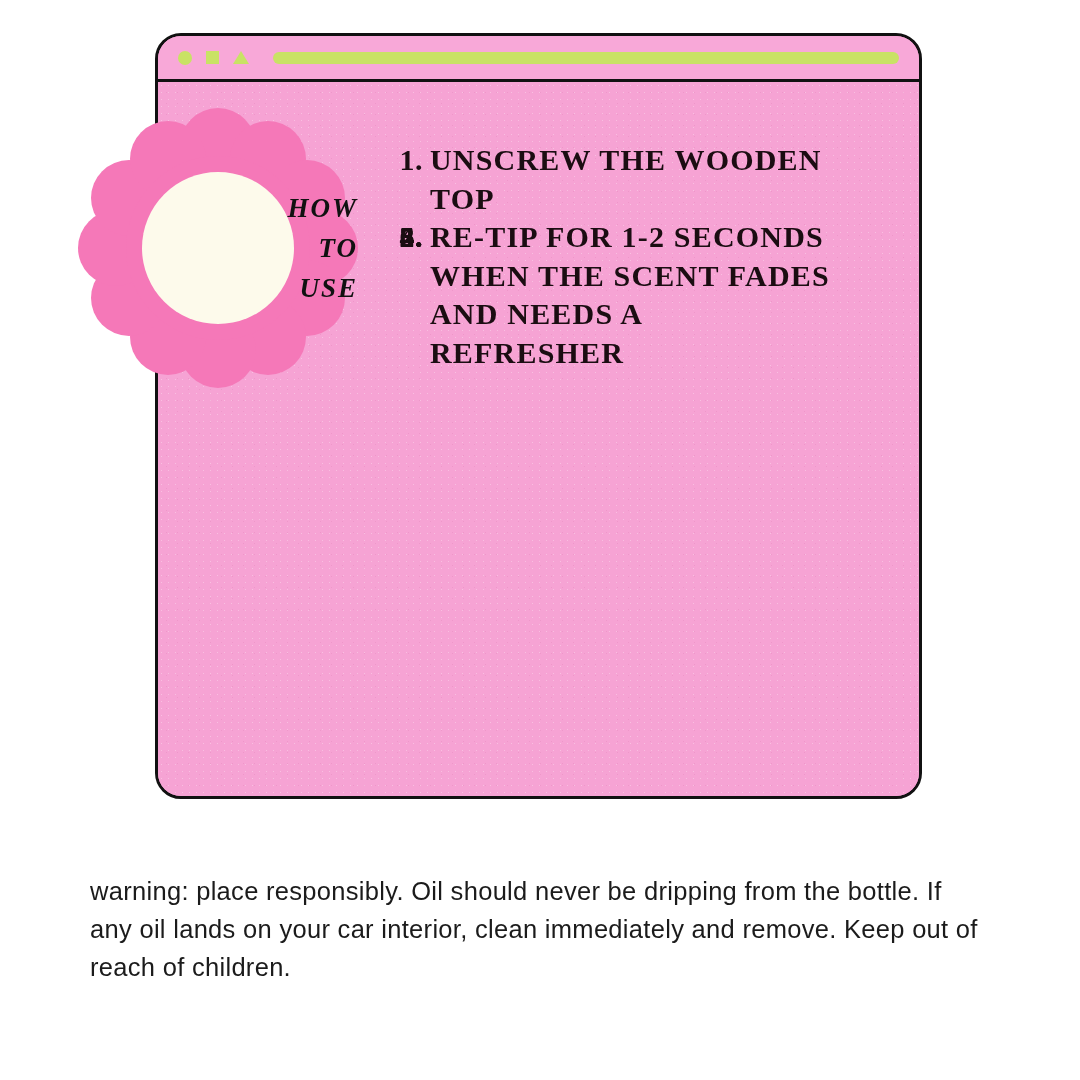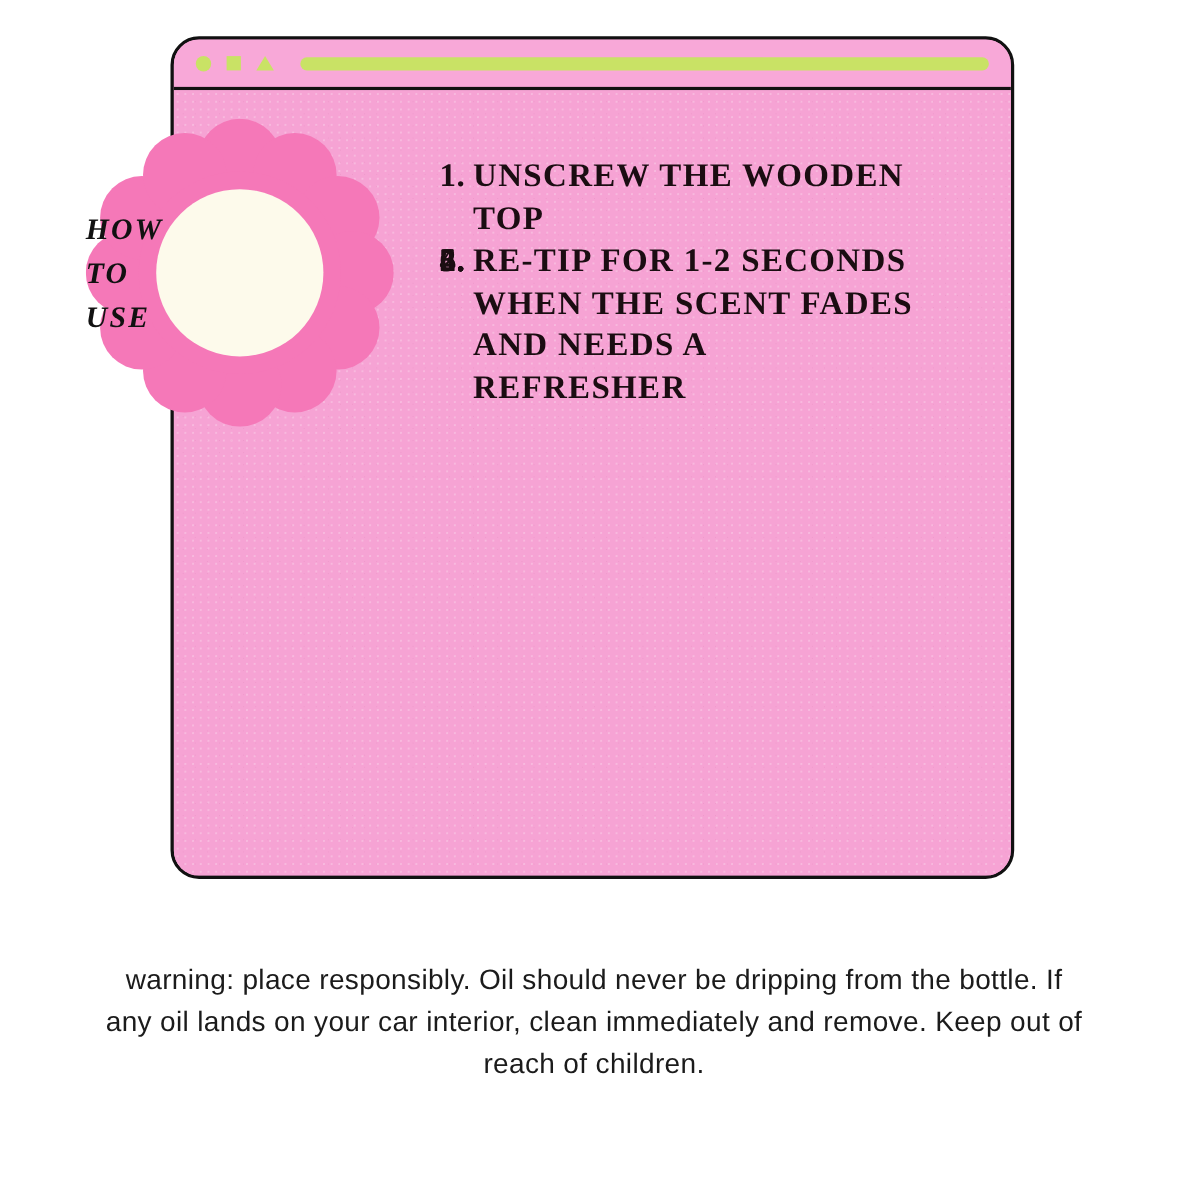--- a/index.html
+++ b/index.html
@@ -137,40 +137,40 @@
     display: block;
   }
   #badge-text {
     position: absolute;
     left: 0;
     top: 0;
     width: 280px;
     height: 280px;
     display: flex;
     flex-direction: column;
-    align-items: flex-start;
+    align-items: flex-end;
     justify-content: center;
     text-align: center;
     font-family: "Liberation Serif", serif;
     font-style: italic;
     font-weight: 700;
     font-size: 27px;
     line-height: 40px;
     letter-spacing: 2px;
     color: #111111;
     pointer-events: none;
   }
 
   
   #warning {
     position: absolute;
     left: 90px;
     top: 872px;
     width: 900px;
-    text-align: center;
+    text-align: left;
     font-family: "Liberation Sans", sans-serif;
     font-size: 25.5px;
     line-height: 38px;
     letter-spacing: 0.3px;
     color: #1b1b1b;
   }
 </style>
 </head>
 <body>
 

